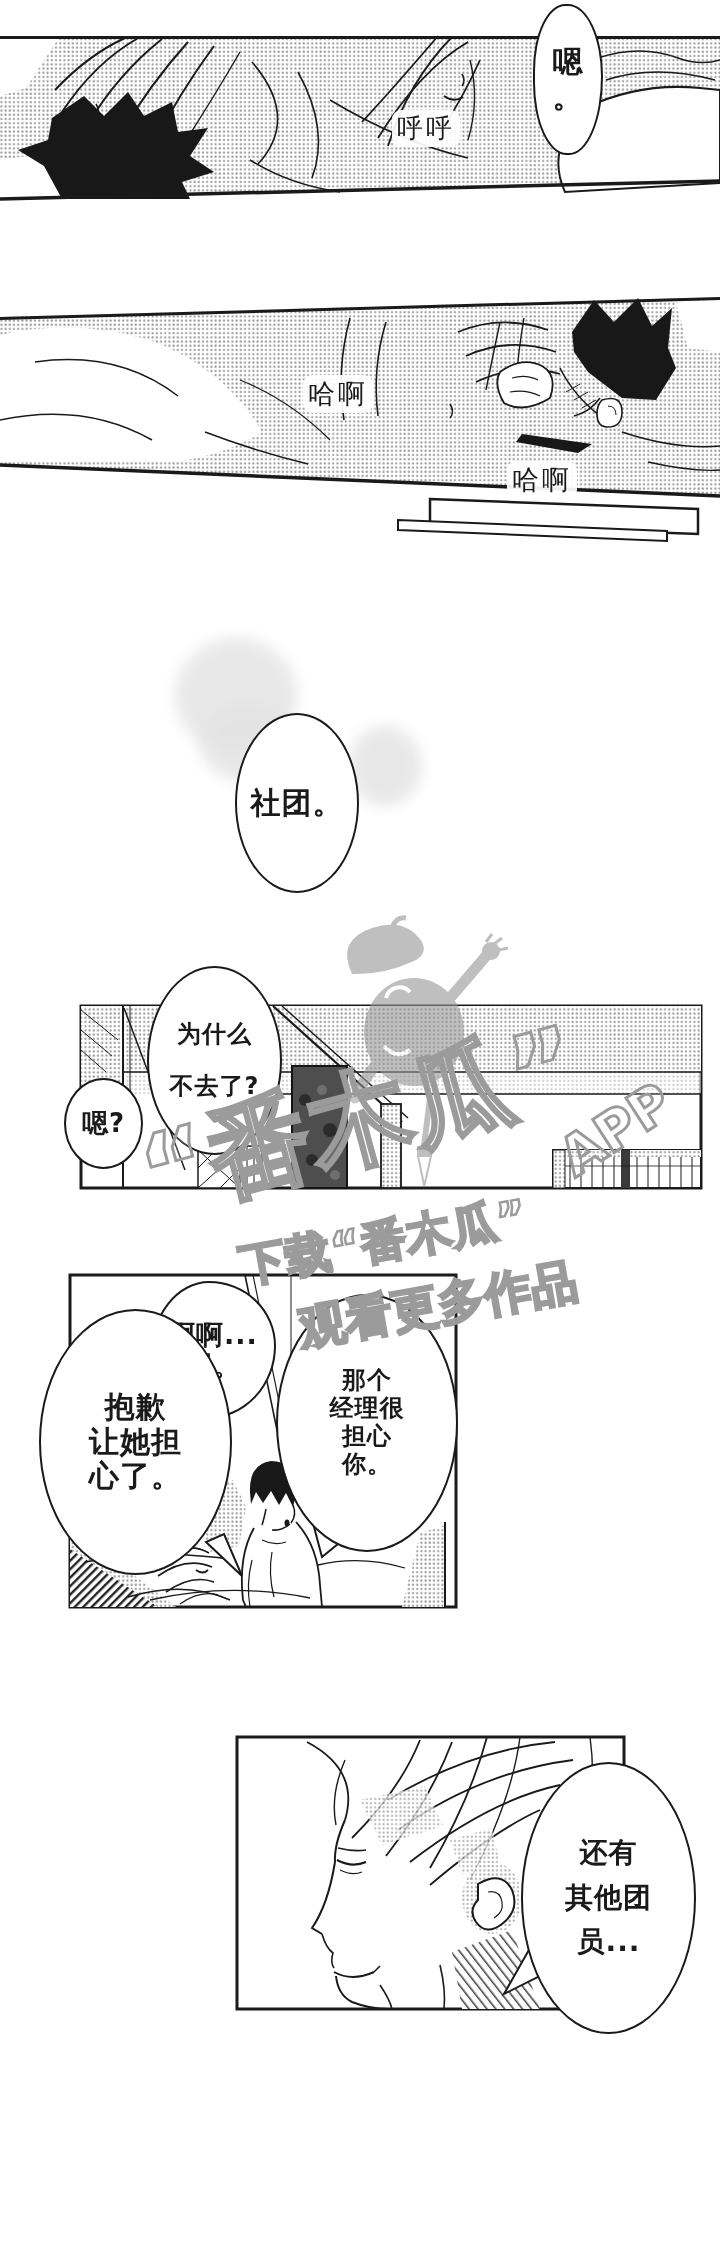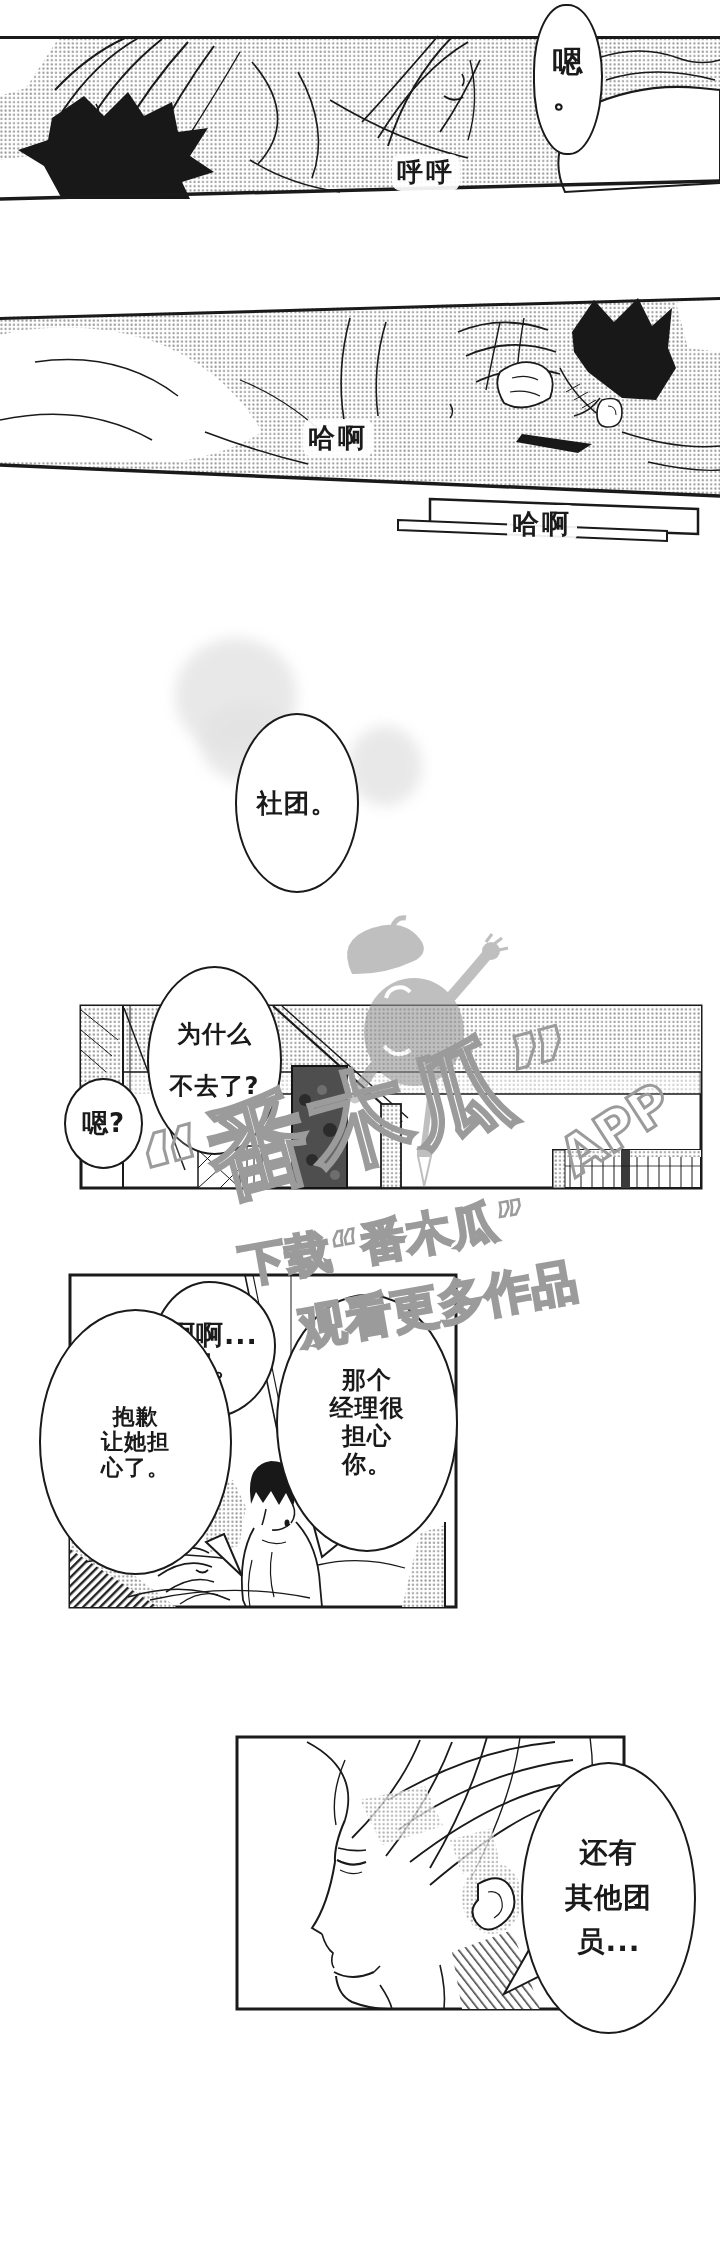--- a/index.html
+++ b/index.html
@@ -11,29 +11,29 @@
   #wm{ z-index:6; pointer-events:none; }
   .cloud{ position:absolute; z-index:2; background:#e3e3e3; border-radius:50%; filter:blur(7px); opacity:.8; }
   .bubble{
     position:absolute; z-index:4; background:#fff; border:2.6px solid #1a1a1a;
     border-radius:50%; display:flex; flex-direction:column; align-items:center;
     justify-content:center; text-align:center; font-weight:600; line-height:1.16;
     letter-spacing:1px;
   }
   .bubble span{ display:block; white-space:nowrap; }
   .sfx{
-    position:absolute; z-index:3; font-weight:700; letter-spacing:3px;
-    background:rgba(255,255,255,.92); padding:1px 5px; border-radius:9px; white-space:nowrap;margin-top:44px;
+    position:absolute; z-index:3; font-weight:400; letter-spacing:3px;
+    background:rgba(255,255,255,.92); padding:1px 5px; border-radius:9px; white-space:nowrap;
   }
   #b-en   { left:533px; top:4px;    width:66px;  height:147px; font-size:30px; border-radius:48% 52% 50% 50% / 46% 50% 54% 50%; }
-  #b-club { left:235px; top:713px;  width:120px; height:176px; font-size:26px; }
+  #b-club { left:235px; top:713px;  width:120px; height:176px; font-size:30px; }
   #b-why  { left:147px; top:966px;  width:131px; height:185px; font-size:24px;gap:24px; }
   #b-eh   { left:64px;  top:1078px; width:75px;  height:87px;  font-size:26px; }
   #b-sigh { left:150px; top:1281px; width:122px; height:134px; font-size:27px; border-radius:47% 53% 55% 45% / 55% 47% 53% 45%; }
-  #b-sorry{ left:39px;  top:1309px; width:189px; height:262px; font-size:22px; }
+  #b-sorry{ left:39px;  top:1309px; width:189px; height:262px; font-size:30px; }
   #b-mgr  { left:276px; top:1294px; width:178px; height:254px; font-size:24px; }
   #b-mem  { left:521px; top:1762px; width:171px; height:268px; font-size:28px;gap:12px; }
   #sfx-huhu { left:392px; top:110px; font-size:26px; }
   #sfx-ha1  { left:303px; top:375px; font-size:27px; }
   #sfx-ha2  { left:507px; top:461px; font-size:27px; }
   #cloud1{ left:175px; top:638px; width:122px; height:115px; }
   #cloud2{ left:200px; top:702px; width:92px;  height:80px; }
   #cloud3{ left:348px; top:726px; width:74px;  height:80px; }
 </style>
 </head>

